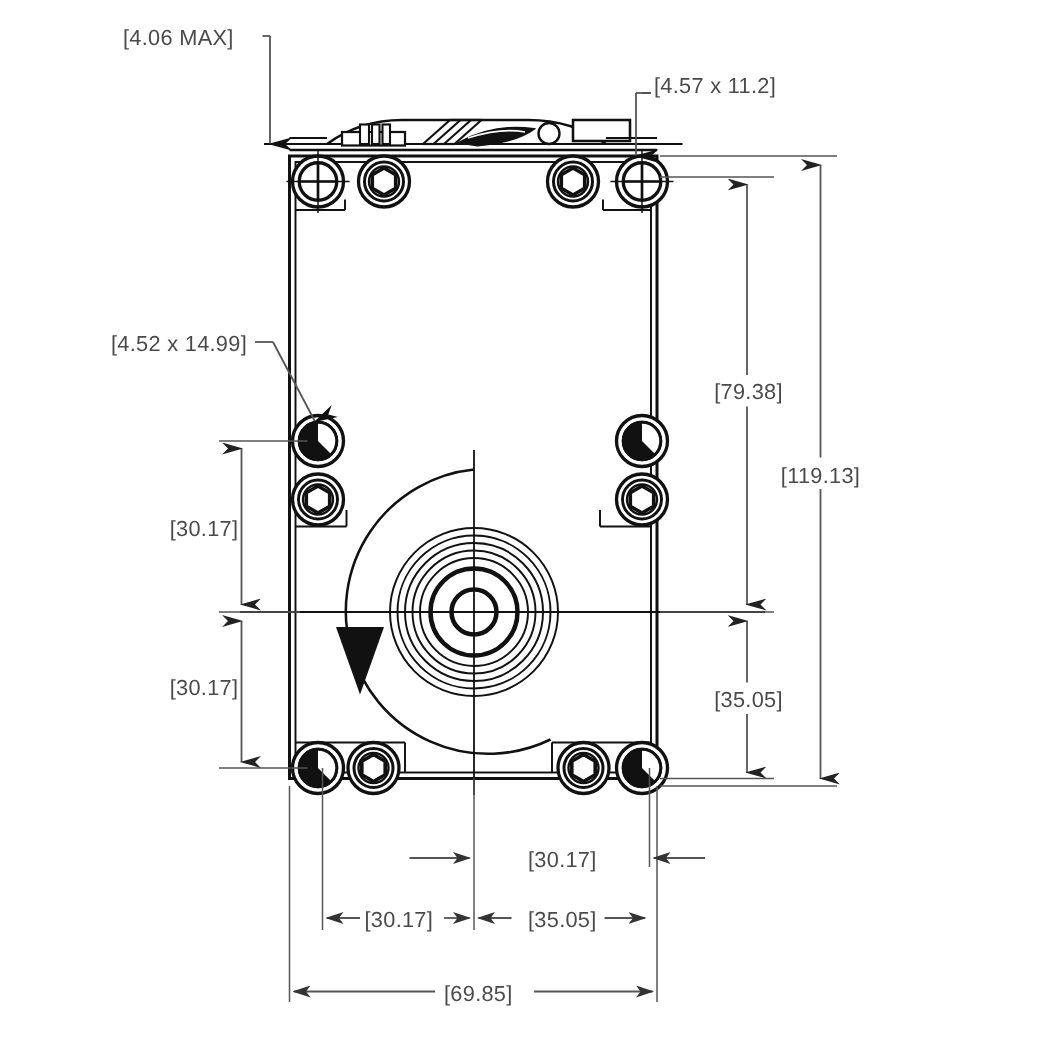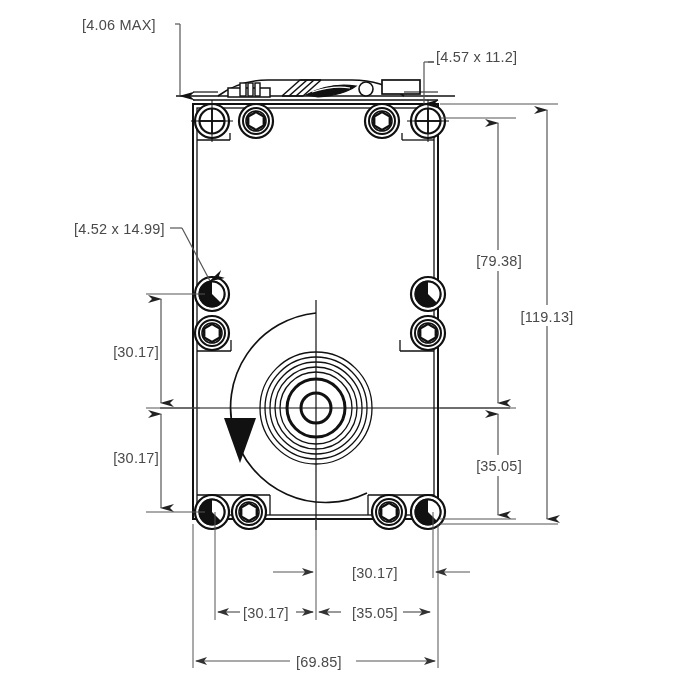--- a/index.html
+++ b/index.html
@@ -10,20 +10,21 @@
   }
   body {
     font-family: "Liberation Sans", sans-serif;
   }
   #drawing-root {
     position: relative;
     width: 700px;
     height: 700px;
     background: #ffffff;
     overflow: hidden;
+    border-radius: 32px;
   }
   #drawing-svg {
     display: block;
     width: 700px;
     height: 700px;
   }
   .dim-text {
     font-family: "Liberation Sans", sans-serif;
     font-size: 14.5px;
     fill: #4a4a4a;

